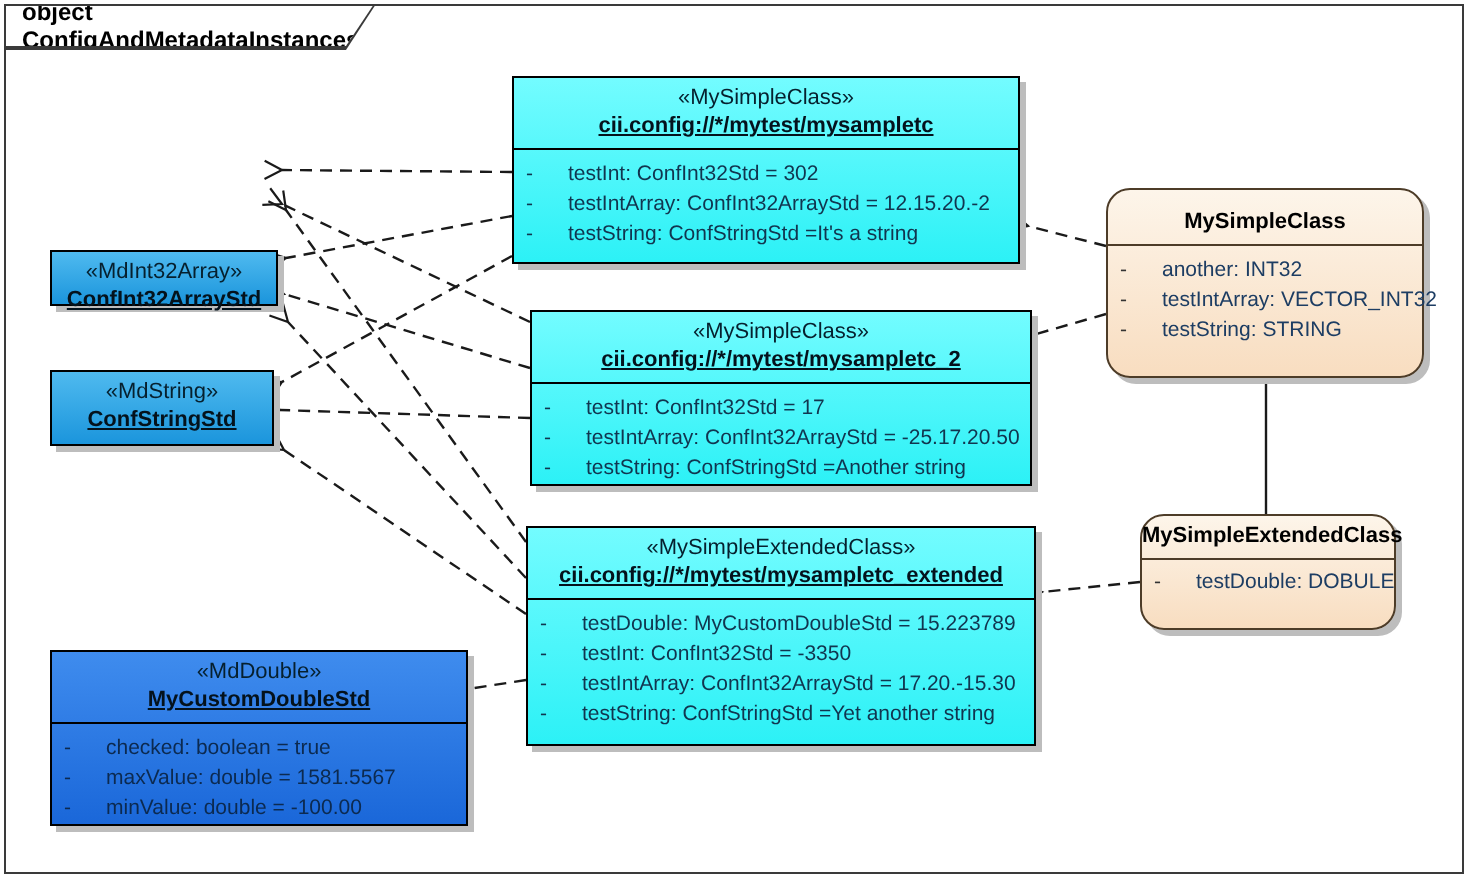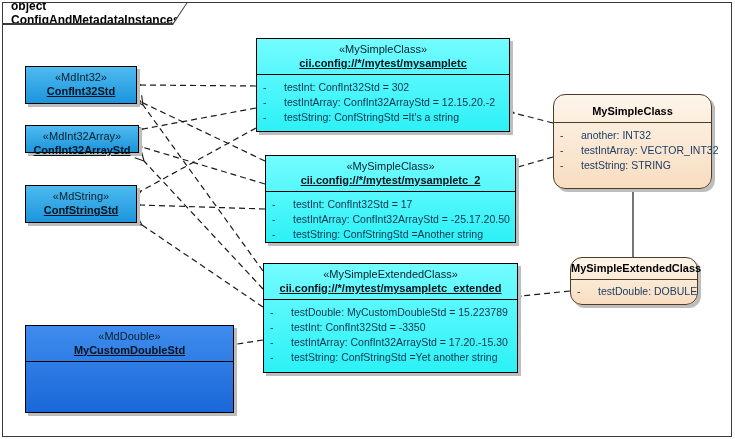--- a/index.html
+++ b/index.html
@@ -40,21 +40,21 @@
 
   
   #b-confint32std{left:25px;top:66px;width:112px;height:38px;}
   #b-confint32arraystd{left:25px;top:125px;width:114px;height:28px;}
   #b-confstringstd{left:25px;top:185px;width:112px;height:38px;}
   #b-mycustomdoublestd{left:25px;top:325px;width:209px;height:88px;}
   #b-mysampletc{left:256px;top:38px;width:254px;height:94px;}
   #b-mysampletc2{left:265px;top:155px;width:251px;height:88px;}
   #b-extended{left:263px;top:263px;width:255px;height:110px;}
   #b-mysimpleclass{left:553px;top:94px;width:159px;height:95px;padding-top:5px;}
-  #b-extendedclass{left:570px;top:257px;width:128px;height:48px;}
+  #b-extendedclass{left:570px;top:257px;width:128px;height:58px;}
   #b-mysimpleclass .hdr{padding-top:4px;}
   #b-extendedclass .attrs{padding-top:4px;}
 
   svg#edges{position:absolute;left:0;top:0;}
 </style>
 </head>
 <body>
 
 <div id="stage">
 
@@ -83,26 +83,20 @@
       <line x1="570" y1="291" x2="521" y2="296" marker-end="url(#openArrow)"></line>
     </g>
     <line x1="633" y1="257" x2="633" y2="191" stroke="#1a1a1a" stroke-width="1.2" marker-end="url(#triangle)"></line>
   </svg>
 
   <div class="tab-outer">
     <div class="tab-inner">object ConfigAndMetadataInstances</div>
   </div>
   <div id="frame-border"></div>
 
-  <div class="node metadata-blue" id="b-confint32std">
-    <div class="hdr">
-      <div class="stereo">«MdInt32»</div>
-      <div class="nm">ConfInt32Std</div>
-    </div>
-  </div>
 
   <div class="node metadata-blue" id="b-confint32arraystd">
     <div class="hdr">
       <div class="stereo">«MdInt32Array»</div>
       <div class="nm">ConfInt32ArrayStd</div>
     </div>
   </div>
 
   <div class="node metadata-blue" id="b-confstringstd">
     <div class="hdr">
@@ -110,20 +104,25 @@
       <div class="nm">ConfStringStd</div>
     </div>
   </div>
 
   <div class="node custom-blue" id="b-mycustomdoublestd">
     <div class="hdr">
       <div class="stereo">«MdDouble»</div>
       <div class="nm">MyCustomDoubleStd</div>
     </div>
     <div class="sep"></div>
+    <div class="attrs">
+      <div class="attr">checked: boolean = true</div>
+      <div class="attr">maxValue: double = 1581.5567</div>
+      <div class="attr">minValue: double = -100.00</div>
+    </div>
   </div>
 
   <div class="node instance-cyan" id="b-mysampletc">
     <div class="hdr">
       <div class="stereo">«MySimpleClass»</div>
       <div class="nm">cii.config://*/mytest/mysampletc</div>
     </div>
     <div class="sep"></div>
     <div class="attrs">
       <div class="attr">testInt: ConfInt32Std = 302</div>

